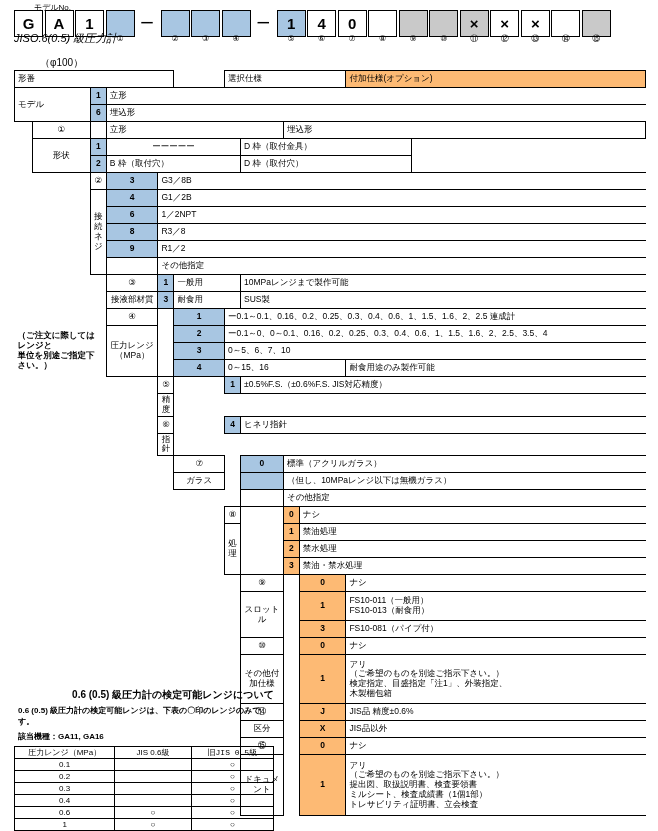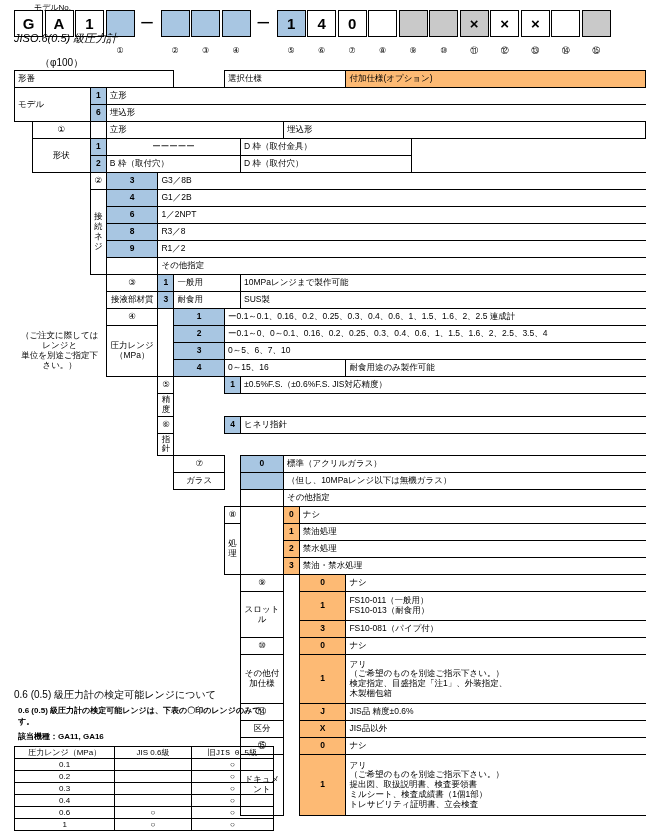--- a/index.html
+++ b/index.html
@@ -27,21 +27,21 @@
     line-height:25px;
     font-size:15px;
     font-weight:bold;
     background:#ffffff;
     margin-right:-1px;
   }
   .cell.blue{background:#a8c6e2;}
   .cell.gray{background:#c9c9c9;}
   .cell.white{background:#ffffff;}
   .dash{display:inline-block;width:22px;text-align:center;font-size:14px;line-height:27px;vertical-align:top;}
-  .numrow{position:absolute;left:14px;top:44px;}
+  .numrow{position:absolute;left:14px;top:32px;}
   .numcell{
     box-sizing:border-box;
     width:29px;height:13px;
     display:inline-block;
     text-align:center;
     font-size:8px;
     line-height:13px;
     margin-right:-1px;
     vertical-align:top;
   }
@@ -61,21 +61,21 @@
   }
   .nb{border:none !important;}
   .blue{background:#a8c6e2;}
   .gray{background:#fdba74;}
   .ctr{text-align:center;}
   .b{font-weight:bold;}
   .noborder-r{border-right:none !important;}
 
   
   .note{position:absolute;left:14px;top:688px;width:260px;}
-  .note h4{margin:0 0 3px 0;font-size:10px;font-weight:normal;}
+  .note h4{margin:0 0 3px 0;font-size:10px;font-weight:bold;text-align:right;}
   .note p{margin:4px;font-size:8px;line-height:1.35;font-weight:bold;}
   .rtbl{border-collapse:collapse;margin-top:4px;}
   .rtbl td,.rtbl th{
     border:1px solid #000;
     font-size:8px;
     height:11px;
     padding:0 3px;
     text-align:center;
     font-weight:normal;
   }
@@ -246,21 +246,21 @@
     </tr>
 
     <tr>
       <td class="nb" colspan="3"></td>
       <td class="ctr">④</td>
       <td class="nb"></td>
       <td class="blue ctr b">1</td>
       <td colspan="8" class="noborder-r">ー0.1～0.1、0.16、0.2、0.25、0.3、0.4、0.6、1、1.5、1.6、2、2.5  連成計</td>
     </tr>
     <tr>
-      <td class="nb" colspan="3" rowspan="3" style="text-align:center;padding-right:4px;">
+      <td class="nb" colspan="3" rowspan="3" style="text-align:left;padding-right:4px;font-weight:bold;">
         <div>（ご注文に際してはレンジと</div>
         <div>単位を別途ご指定下さい。）</div>
       </td>
       <td class="ctr" rowspan="3">圧力レンジ（MPa）</td>
       <td class="nb"></td>
       <td class="blue ctr b">2</td>
       <td colspan="8" class="noborder-r">ー0.1～0、0～0.1、0.16、0.2、0.25、0.3、0.4、0.6、1、1.5、1.6、2、2.5、3.5、4</td>
     </tr>
     <tr>
       <td class="nb"></td>

